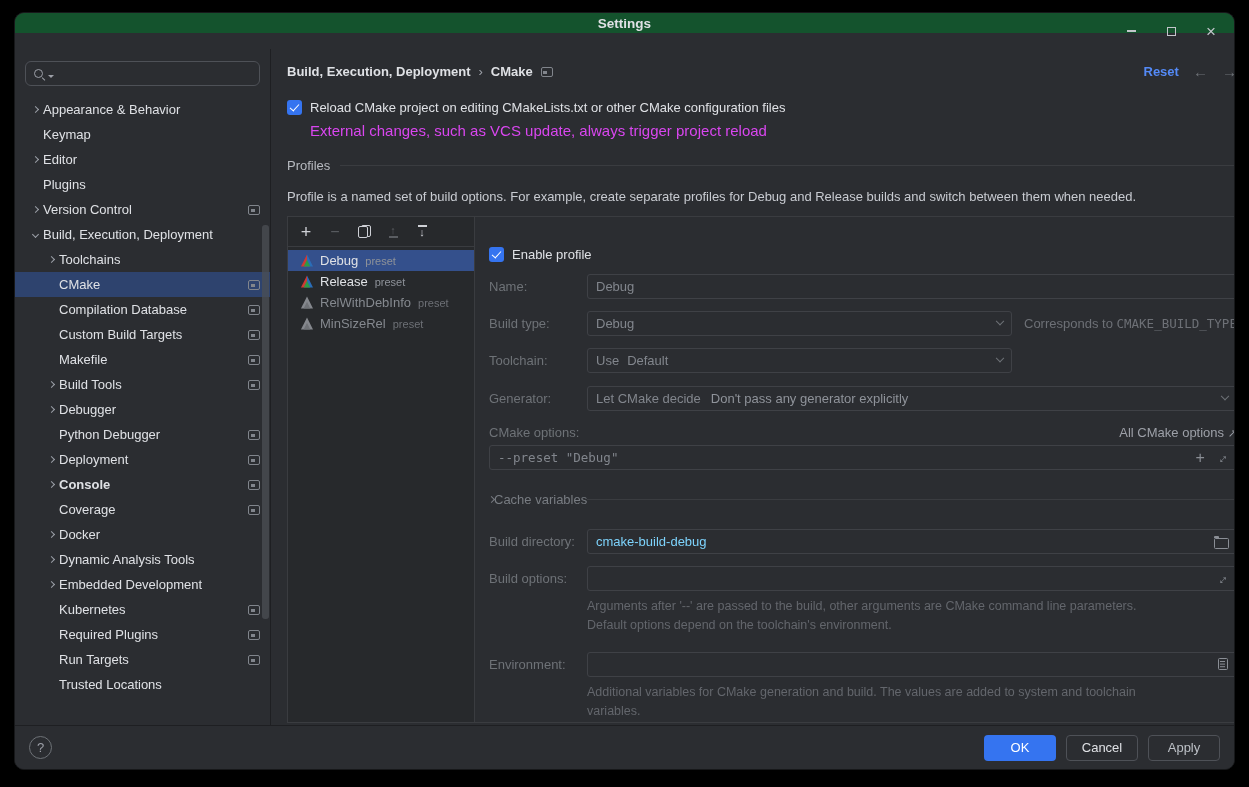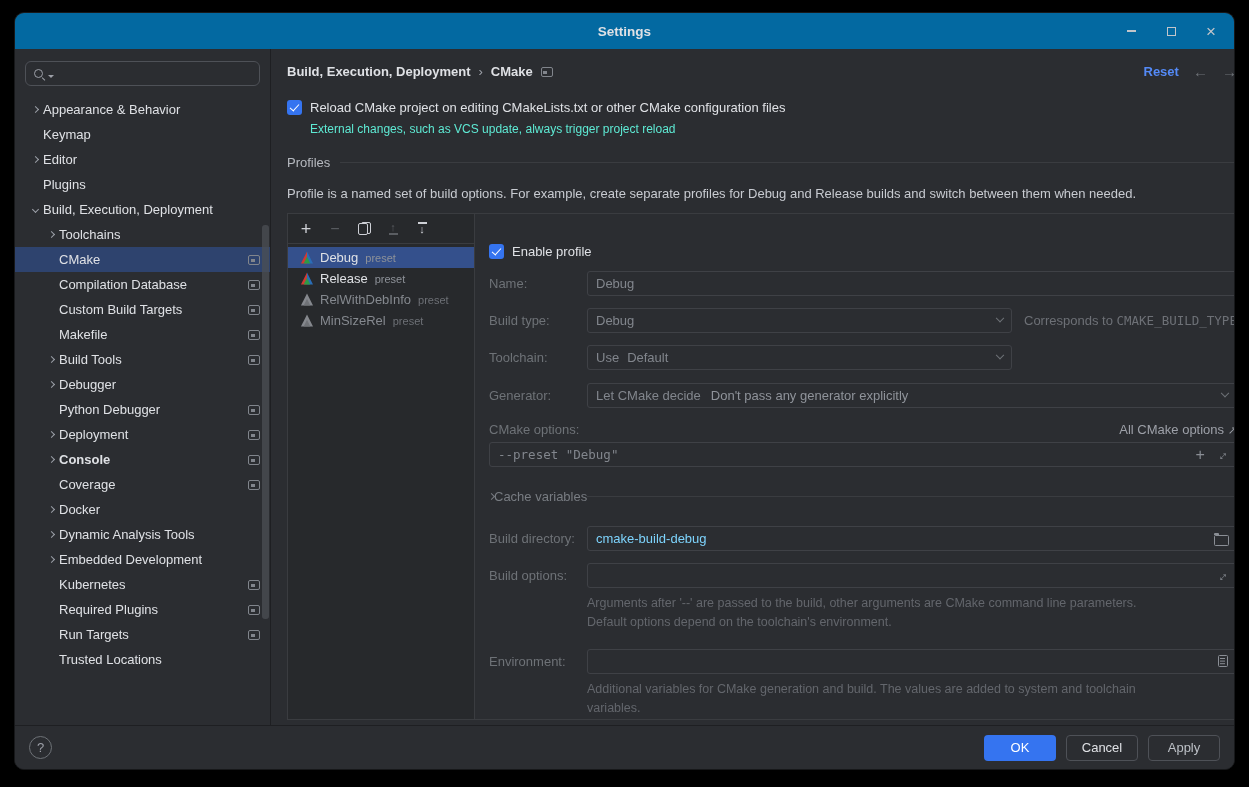--- a/index.html
+++ b/index.html
@@ -3,21 +3,21 @@
 <meta charset="utf-8">
 <style>
   * { margin:0; padding:0; box-sizing:border-box; }
   html,body { width:1249px; height:787px; background:#000; overflow:hidden;
     font-family:"Liberation Sans", sans-serif; font-size:13px; color:#dfe1e5; }
 
   .window { position:absolute; left:14px; top:12px; width:1221px; height:758px;
     background:#2b2d31; border-radius:10px; overflow:hidden; border:1px solid #17181a; }
 
   
-  .titlebar { position:absolute; left:0; top:0; right:0; height:36px; background:#0369a1;
+  .titlebar { position:absolute; left:0; top:0; right:0; height:20px; background:#14532d;
     display:flex; align-items:center; justify-content:center; }
   .title { font-weight:bold; font-size:13.5px; color:#dfe1e5; }
   .win-controls { position:absolute; right:14px; top:0; height:36px; display:flex; align-items:center; gap:22px; }
   .wc { width:18px; height:18px; display:flex; align-items:center; justify-content:center; color:#c2c5ca; cursor:default; }
   .wc-min-bar { width:9px; height:1.5px; background:#c2c5ca; }
   .wc-max-box { width:9px; height:9px; border:1.5px solid #c2c5ca; }
   .wc-close { font-size:17px; line-height:1; }
 
   
   .main { position:absolute; left:0; top:36px; right:0; bottom:44px; display:flex; }
@@ -55,21 +55,21 @@
   .crumb-badge { margin-left:8px; }
   .crumb-right { margin-left:auto; display:flex; align-items:center; gap:14px; }
   .reset-link { color:#548af7; font-weight:bold; cursor:pointer; }
   .nav-arrow { color:#6e7277; font-size:15px; }
 
   .check-row { display:flex; align-items:center; gap:8px; margin-top:20px; }
   .checkbox { width:15px; height:15px; border-radius:3px; background:#3574f0; position:relative; flex:none; }
   .checkbox::after { content:""; position:absolute; left:5px; top:2px; width:4px; height:8px;
     border-right:1.7px solid #fff; border-bottom:1.7px solid #fff; transform:rotate(42deg); }
   .check-label { color:#dfe1e5; }
-  .hint-under-check { margin:7px 0 0 23px; color:#5eead4; font-size:12px; }
+  .hint-under-check { margin:7px 0 0 23px; color:#d946ef; font-size:15px; }
 
   .section-row { margin-top:19px; display:flex; align-items:center; gap:10px; }
   .section-title { color:#b7bac0; }
   .section-line { flex:1; height:1px; background:#3a3c40; }
   .profiles-desc { margin-top:16px; color:#c8cbd1; }
 
   
   .profiles-panel { margin-top:12px; flex:1; margin-bottom:8px; display:flex;
     border-top:1px solid #3a3c40; border-bottom:1px solid #3a3c40; }
   .plist { width:188px; flex:none; border-left:1px solid #3a3c40; border-right:1px solid #3a3c40;
@@ -186,20 +186,27 @@
   </div>
           <div class="tree-item" style="padding-left: 12px;">
     <span class="chev-slot">
               <span class="chev" style="visibility: hidden;"></span>
             </span>
     <span class="tree-label">Plugins</span>
 
   </div>
           <div class="tree-item" style="padding-left: 12px;">
     <span class="chev-slot" style="visibility: visible;">
+              <span class="chev right"></span>
+            </span>
+    <span class="tree-label">Version Control</span>
+    <span class="badge"></span>
+  </div>
+          <div class="tree-item" style="padding-left: 12px;">
+    <span class="chev-slot" style="visibility: visible;">
               <span class="chev down"></span>
             </span>
     <span class="tree-label">Build, Execution, Deployment</span>
 
   </div>
           <div class="tree-item" style="padding-left: 28px;">
     <span class="chev-slot" style="visibility: visible;">
               <span class="chev right"></span>
             </span>
     <span class="tree-label">Toolchains</span>

